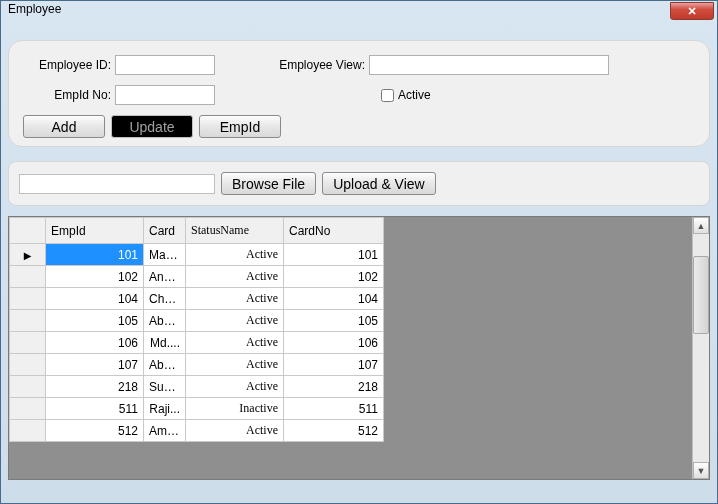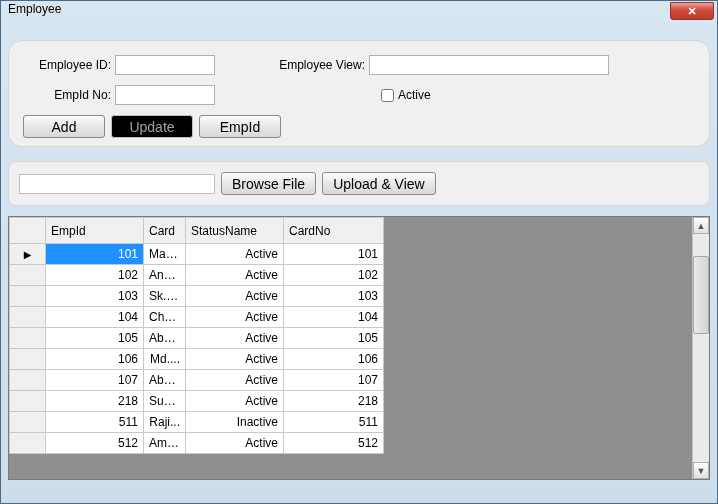--- a/index.html
+++ b/index.html
@@ -137,21 +137,21 @@
     padding: 3px 5px;
     height: 21px;
     overflow: hidden;
     white-space: nowrap;
     text-overflow: ellipsis;
     text-align: right;
   }
   .rowhdr-col { width: 36px; min-width:36px; background:#f0f0f0; }
   .empid-col { width: 98px; min-width:98px; }
   .name-col  { width: 42px; min-width:42px; max-width:42px; }
-  .status-col{ width: 98px; min-width:98px; }
+  .status-col{ width: 98px; min-width:98px;font-family:Liberation Serif, serif; }
   .cardno-col{ width: 100px; min-width:100px;margin-top:20px; }
   table.grid td.rowhdr { background:#f0f0f0; text-align:center; }
   tr.selected td.empid-cell { background:#1e90ff; color:#fff; }
   .row-pointer {
     font-size: 10px;
     color: #000;
   }
   .vscroll {
     width: 17px;
     background: #eaeaea;
@@ -240,27 +240,20 @@
             </tr>
             <tr>
               <td class="rowhdr rowhdr-col"></td>
               <td class="empid-col empid-cell">102</td>
               <td class="name-col">Ano...</td>
               <td class="status-col">Active</td>
               <td class="cardno-col">102</td>
             </tr>
             <tr>
               <td class="rowhdr rowhdr-col"></td>
-              <td class="empid-col empid-cell">103</td>
-              <td class="name-col">Sk.A...</td>
-              <td class="status-col">Active</td>
-              <td class="cardno-col">103</td>
-            </tr>
-            <tr>
-              <td class="rowhdr rowhdr-col"></td>
               <td class="empid-col empid-cell">104</td>
               <td class="name-col">Cha...</td>
               <td class="status-col">Active</td>
               <td class="cardno-col">104</td>
             </tr>
             <tr>
               <td class="rowhdr rowhdr-col"></td>
               <td class="empid-col empid-cell">105</td>
               <td class="name-col">Abd....</td>
               <td class="status-col">Active</td>

